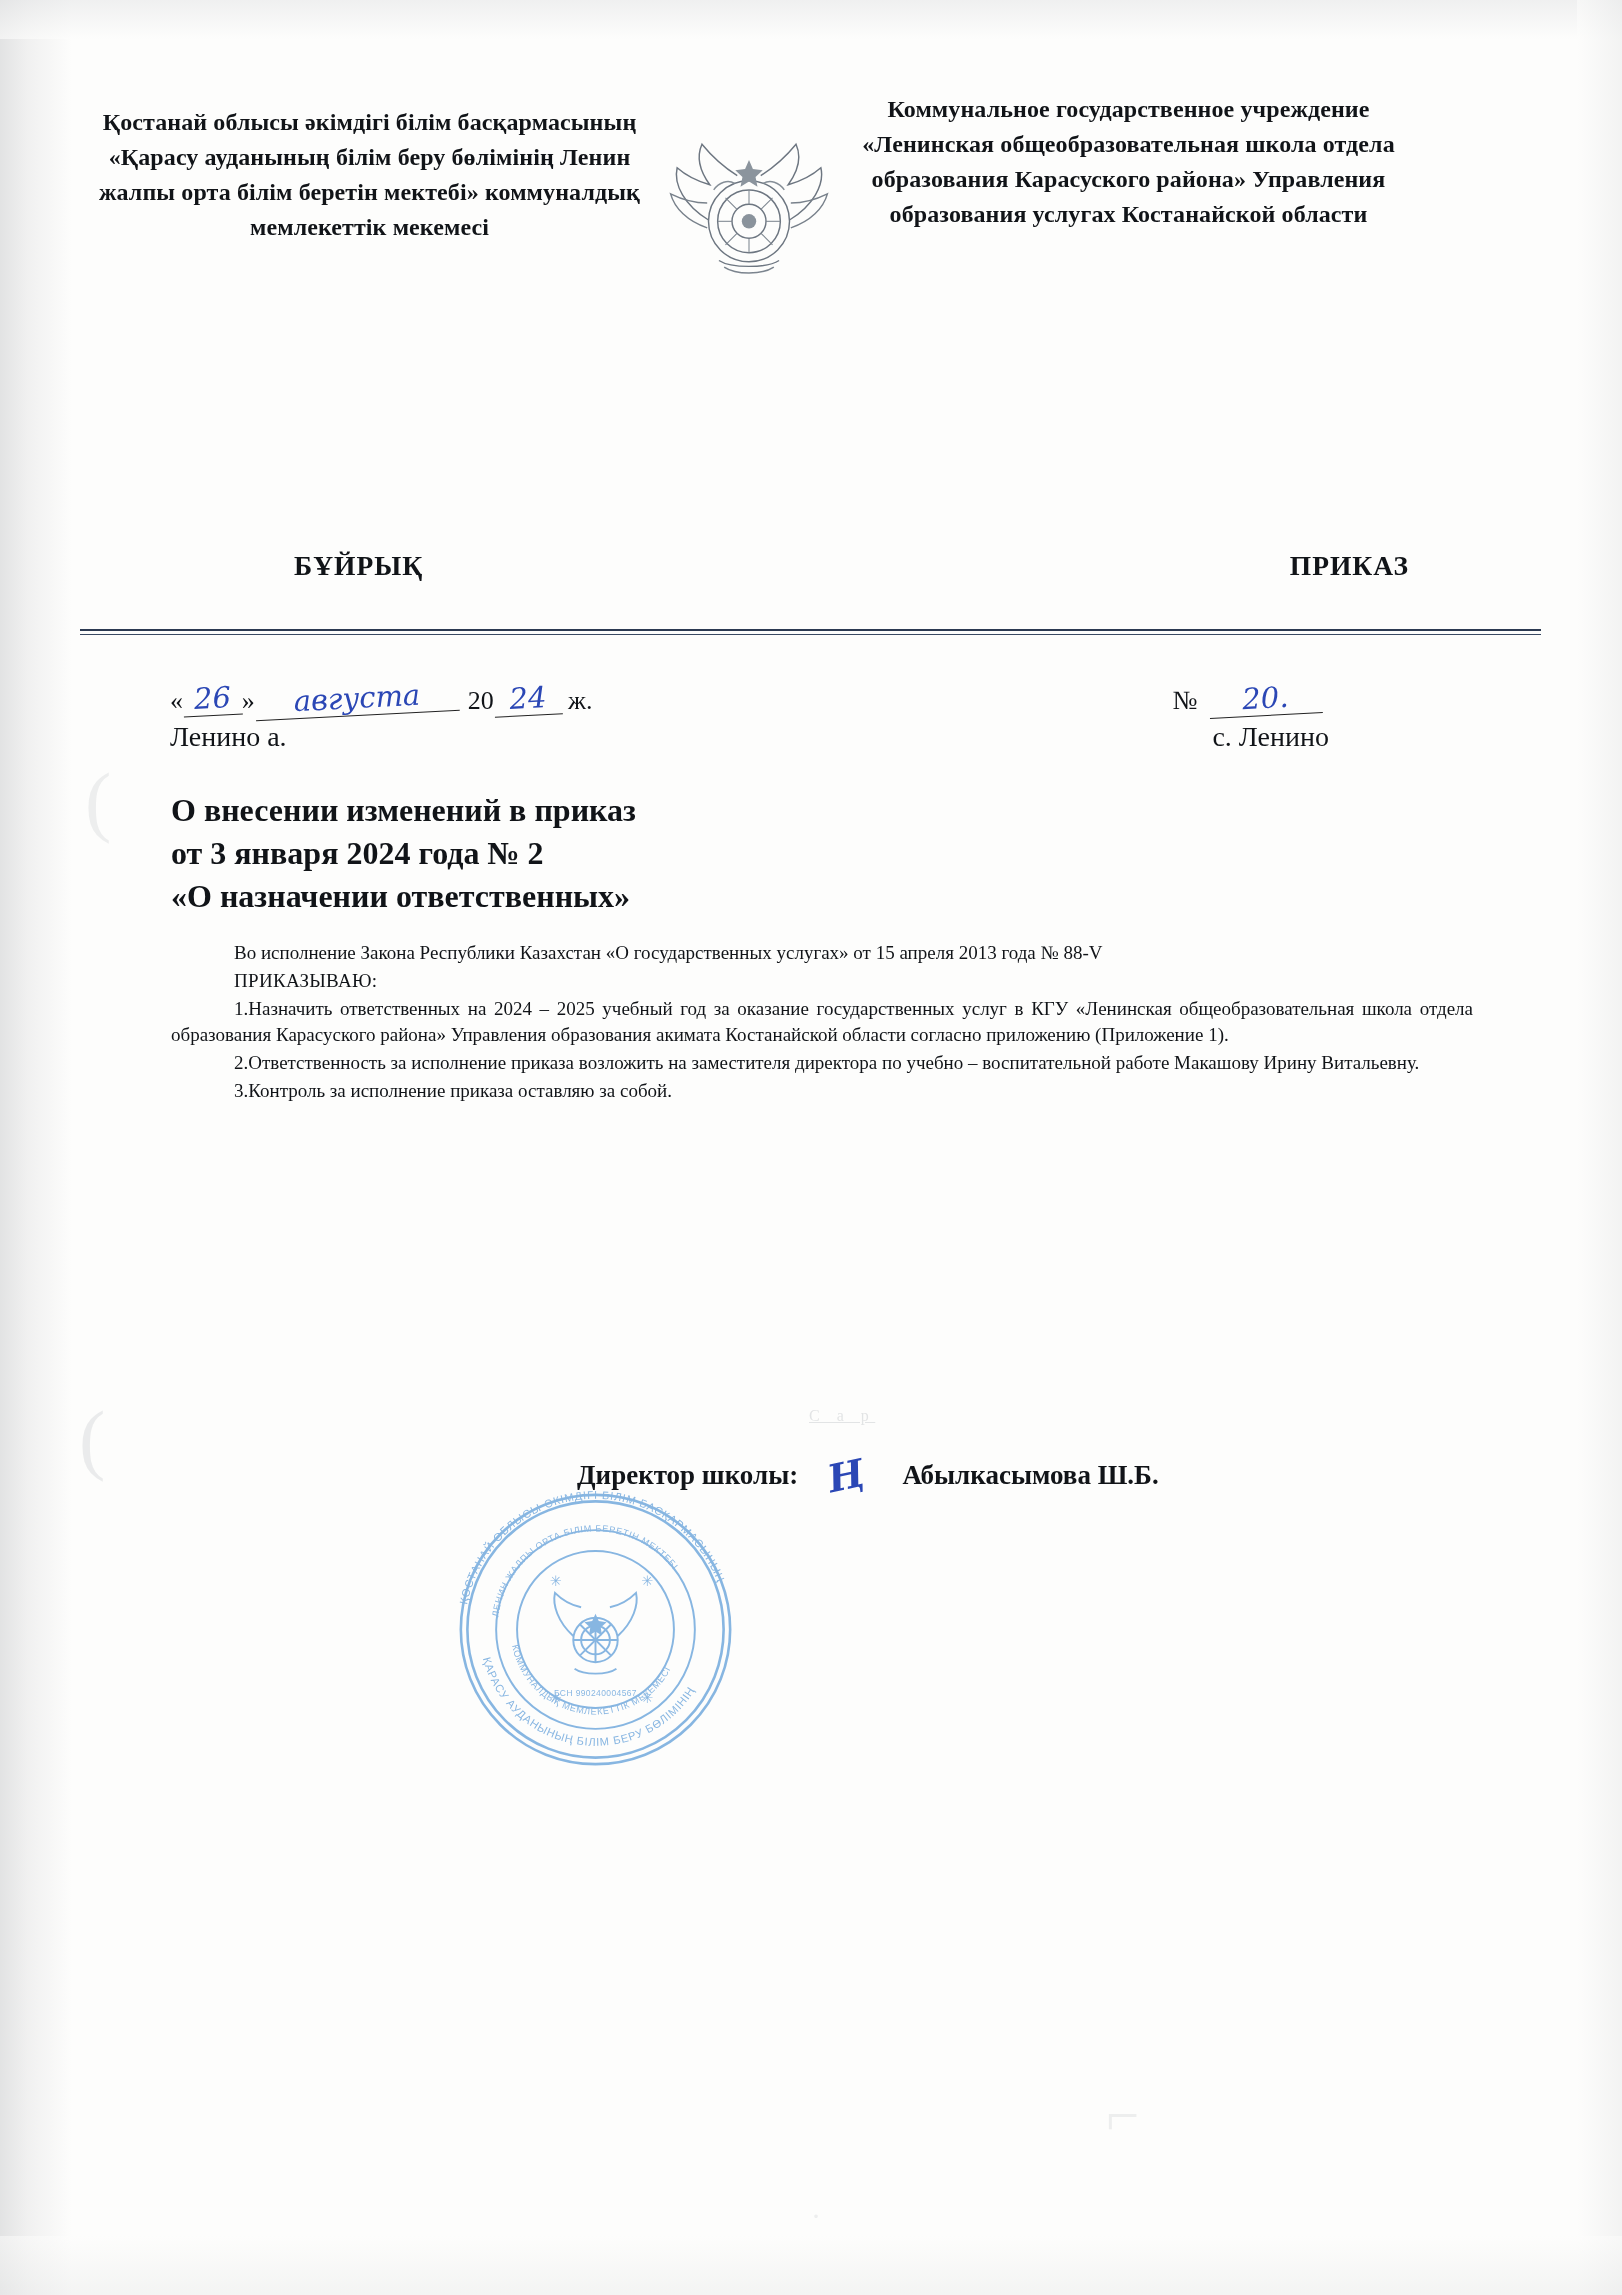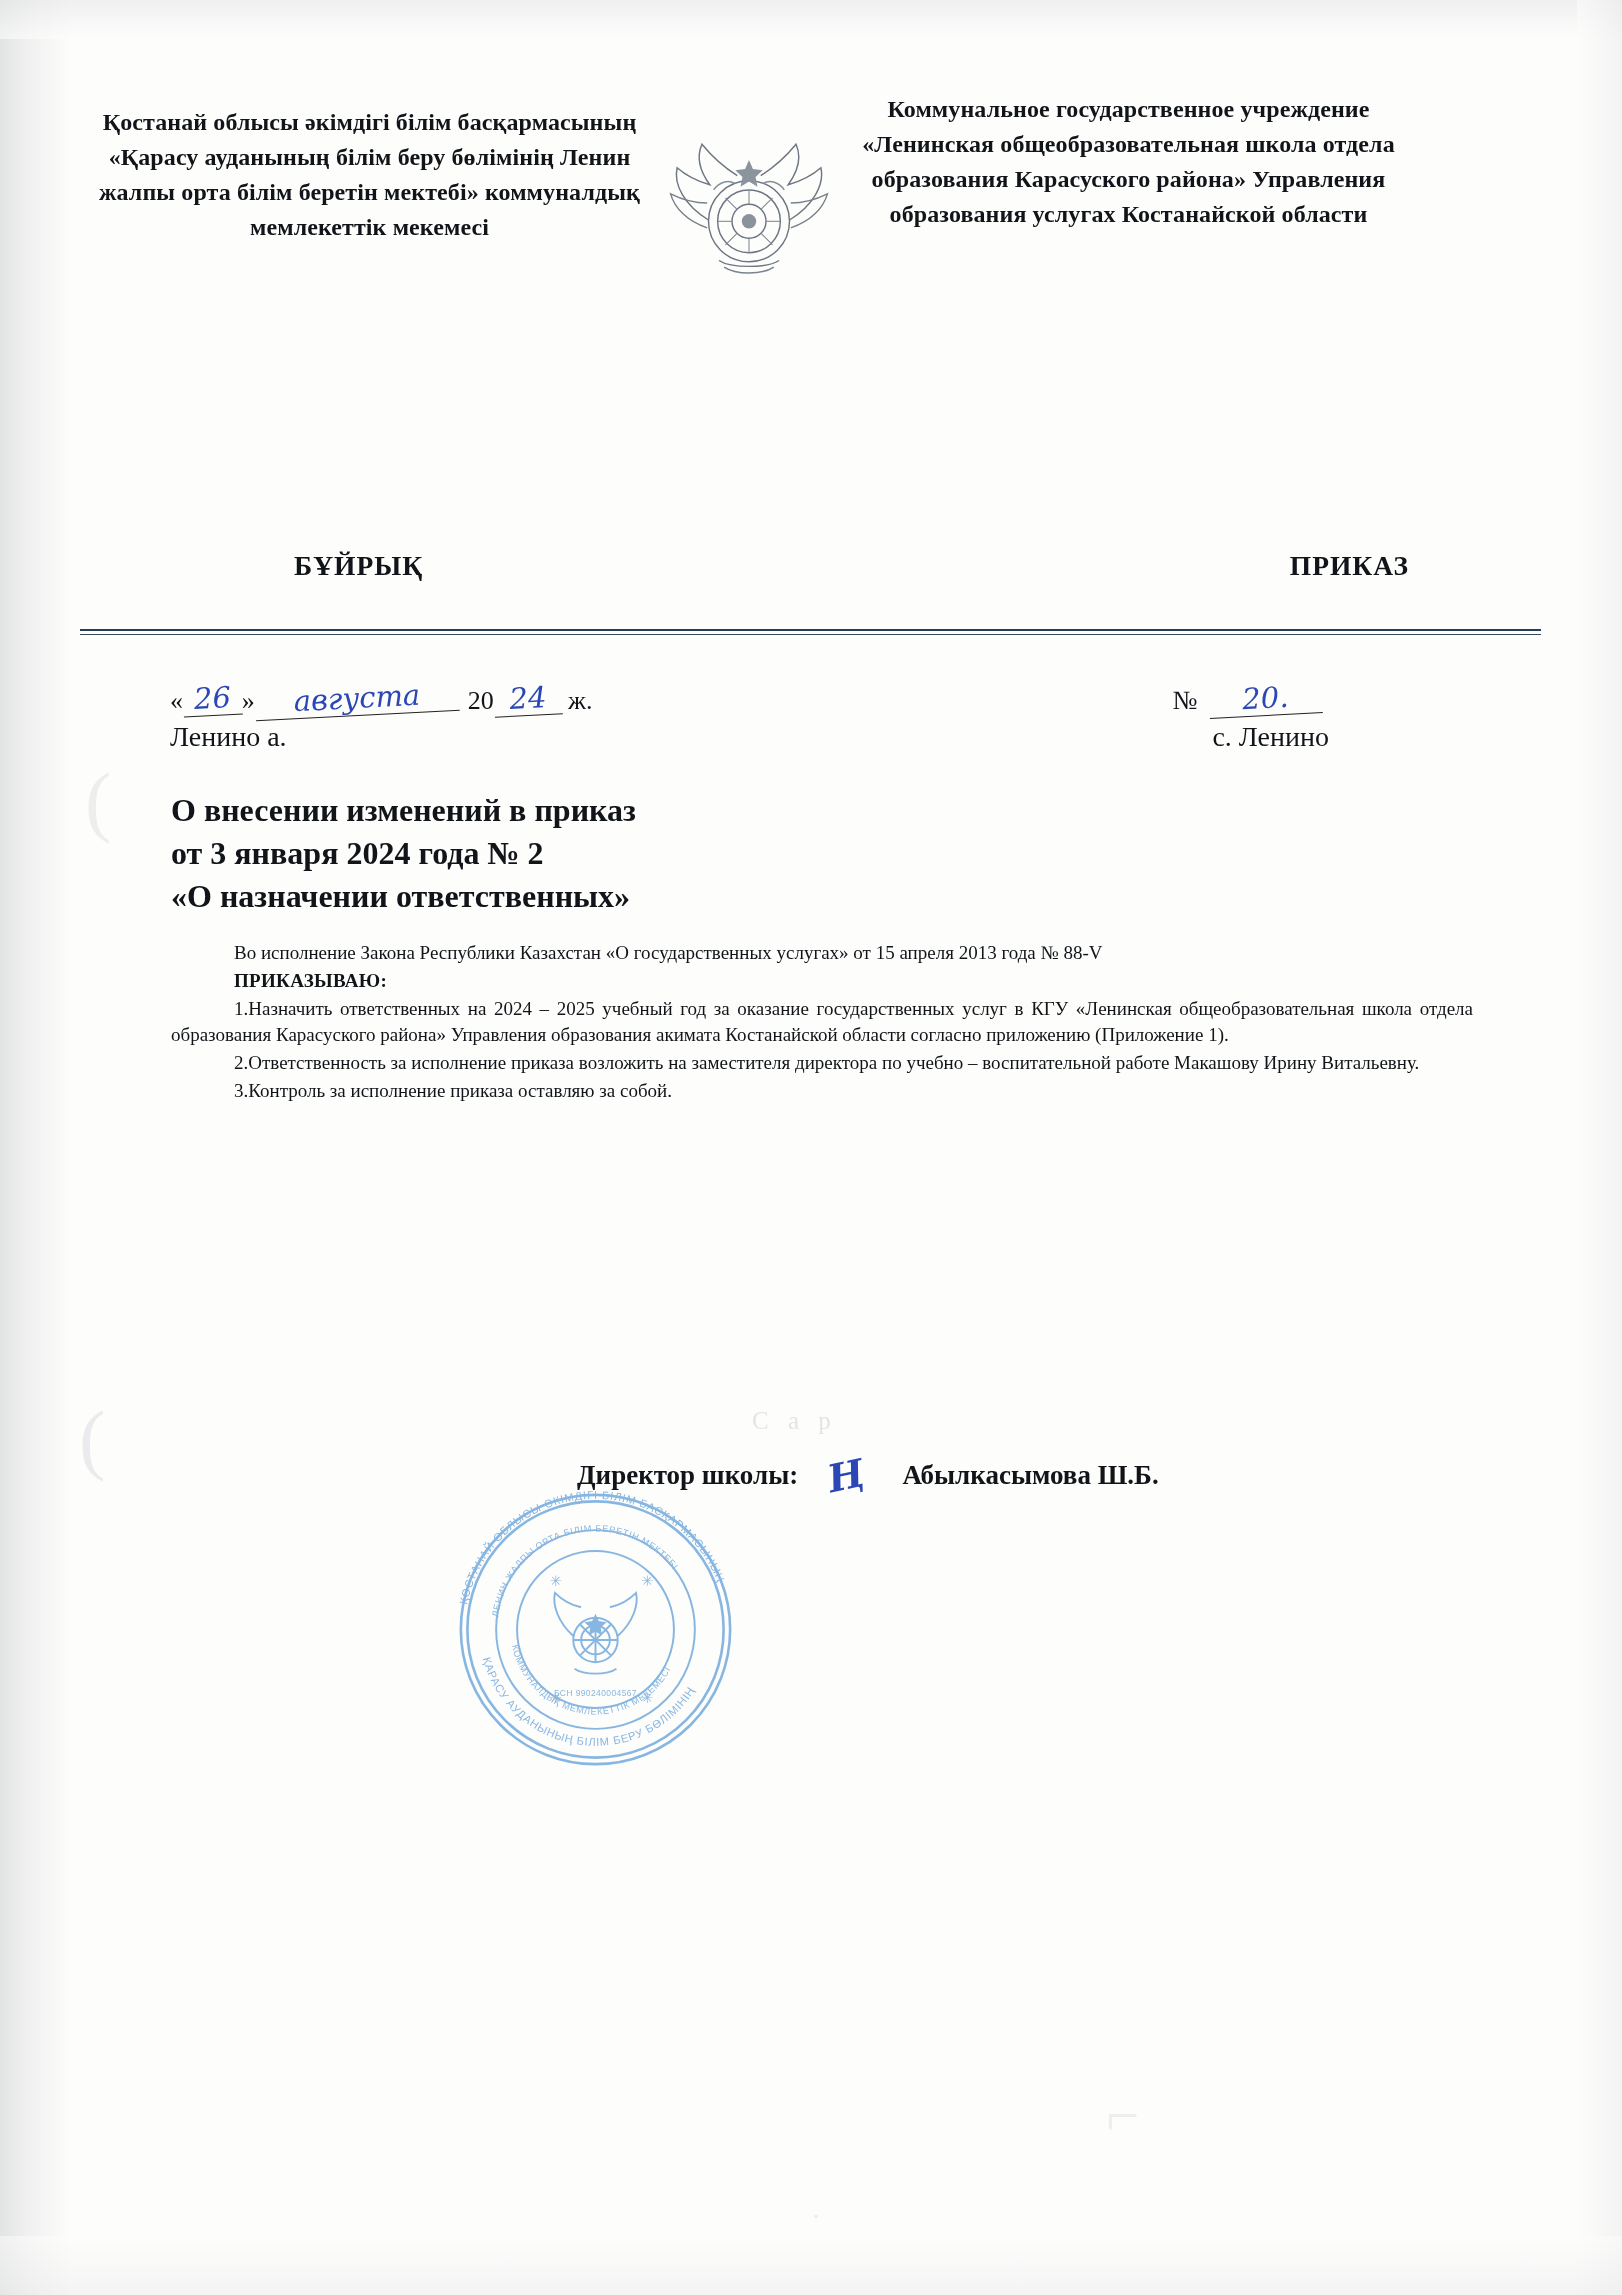--- a/index.html
+++ b/index.html
@@ -171,21 +171,21 @@
     position: absolute;
     left: 171px;
     top: 940px;
     width: 1302px;
     font-size: 19px;
     line-height: 1.40;
     text-align: justify;
   }
   .body p { margin: 0 0 1.3px 0; }
   .body p.ind { text-indent: 63px; }
-  .body p.cmd { text-indent: 63px; font-weight: bold; letter-spacing: 0.3px; }
+  .body p.cmd { text-indent: 63px; font-weight: normal; letter-spacing: 0.3px; }
 
   
   .sign-row {
     position: absolute;
     left: 171px;
     top: 1460px;
     width: 1302px;
     font-size: 27px;
     font-weight: bold;
     display: flex;
@@ -215,21 +215,21 @@
   }
 
   
   .ghost {
     position: absolute;
     color: #c9cccf;
     font-family: "Liberation Serif", serif;
     pointer-events: none;
     user-select: none;
   }
-  .ghost.g1 { left: 752px; top: 1407px; font-size: 25px; letter-spacing: 6.5px; opacity:.5; }
+  .ghost.g1 { left: 809px; top: 1407px; font-size: 16px; letter-spacing: 6.5px; opacity:.5;text-decoration:underline; }
   .ghost.g2 { left: 79px; top: 1394px; font-size: 79px; opacity:.35; }
   .ghost.g3 { left: 85px; top: 756px; font-size: 79px; opacity:.3; }
   .ghost.g5 { left: 1106px; top: 2081px; font-size: 59px; opacity:.3; }
   .ghost.g6 { left: 811px; top: 2199px; font-size: 30px; opacity:.3; }
 </style>
 </head>
 <body>
 
 <div class="page">
 

